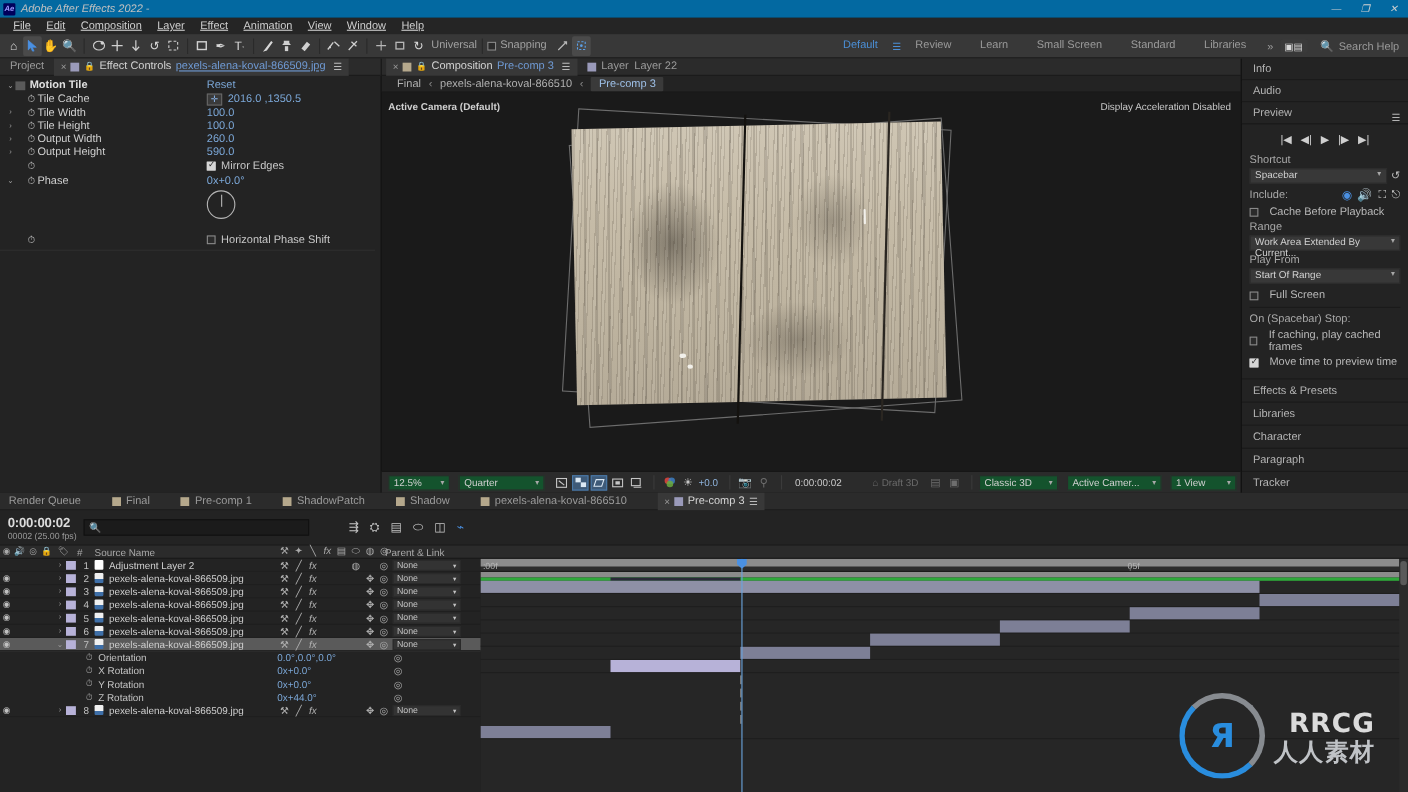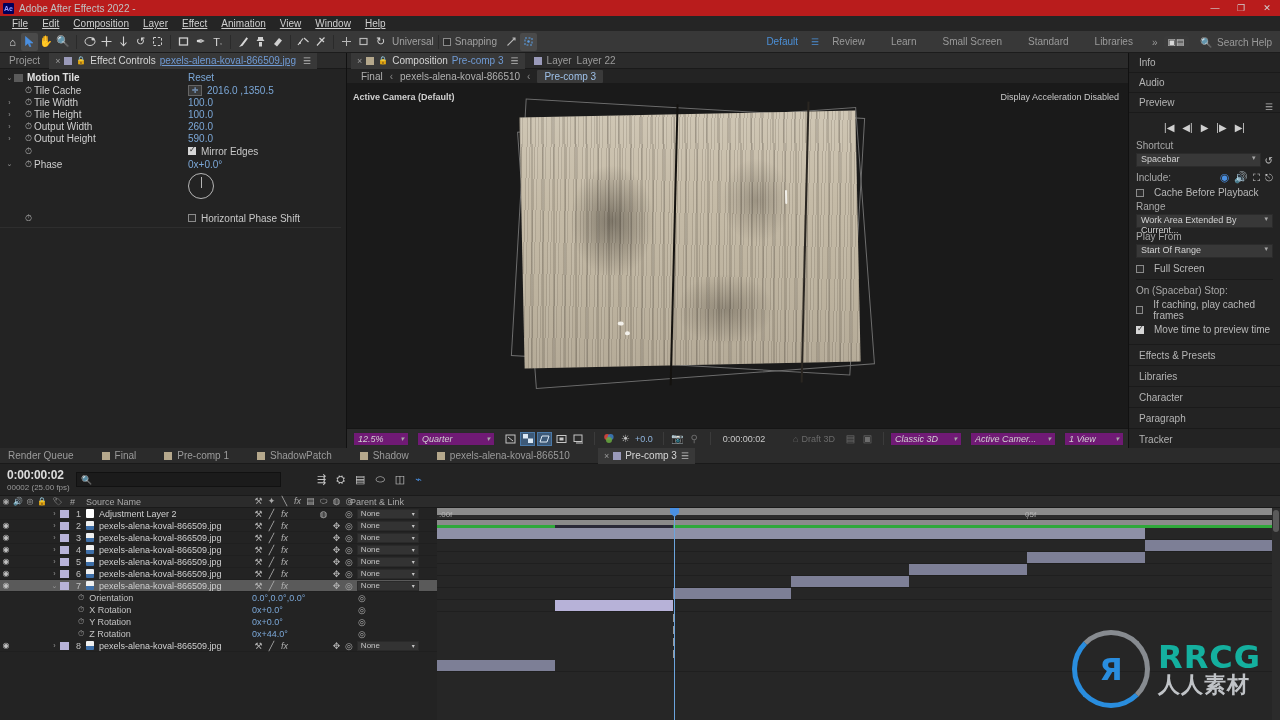--- a/index.html
+++ b/index.html
@@ -8,22 +8,22 @@
     background:#1e1e1e;
     font-family:"Liberation Sans", sans-serif;
     font-size:10px;
     color:#c8c8c8;
     -webkit-font-smoothing:antialiased;
   }
   .app { position:relative; width:1280px; height:720px; }
 
   
   .titlebar {
-    height:16px; background:#b91c1c; display:flex; align-items:center;
-    padding-left:3px; font-size:10px; color:#c0c0c0; position:relative;
+    height:16px; background:#0369a1; display:flex; align-items:center;
+    padding-left:3px; font-size:10px; color:#c0c0c0; position:relative;font-style:italic;
   }
   .ae-logo {
     width:11px; height:11px; background:#00005b; color:#9a9aff;
     font-size:7px; font-weight:bold; display:flex; align-items:center;
     justify-content:center; border-radius:1px; margin-right:5px;
   }
   .win-ctrls { position:absolute; right:0; top:0; height:16px; display:flex; }
   .win-btn {
     width:26px; height:16px; display:flex; align-items:center;
     justify-content:center; font-size:9px; color:#d0d0d0;
@@ -190,23 +190,23 @@
   .wood .spot {
     position:absolute; background:#f2f0ea; border-radius:50%;
   }
 
   .comp-toolbar {
     height:20px; background:#2b2b2b; display:flex; align-items:center;
     border-top:1px solid #151515; font-size:9px; color:#c0c0c0; gap:0;
     padding-left:6px;
   }
   .dd {
-    height:14px; background:#701a75; border:1px solid #2a2a2a;
+    height:14px; background:#14532d; border:1px solid #2a2a2a;
     display:flex; align-items:center; justify-content:space-between;
-    padding:0 4px; font-size:9px; color:#d0d0d0; margin-right:8px;font-style:italic;
+    padding:0 4px; font-size:9px; color:#d0d0d0; margin-right:8px;
   }
   .dd .car { font-size:7px; color:#a8a8a8; margin-left:6px; }
   .ctb-ico {
     width:15px; height:14px; display:flex; align-items:center;
     justify-content:center; color:#c6c6c6; font-size:10px; margin-right:2px;
   }
   .ctb-ico.sel { background:#3e5a78; border:1px solid #4a79a8; color:#dce9f5;}
   .ctb-sep { width:1px; height:13px; background:#3b3b3b; margin:0 6px; }
   .tc-field {
     color:#c9c9c9; font-size:9px; padding:0 6px;
@@ -373,22 +373,22 @@
     width:78px; height:78px; border-radius:50%; position:relative;
     border:5px solid #8d9196;
     border-left-color:#2a93e8; border-bottom-color:#2a93e8;
     display:flex; align-items:center; justify-content:center;
   }
   .wm-circle .inner {
     color:#2a93e8; font-size:30px; font-weight:bold; font-family:"DejaVu Sans", sans-serif;
   }
   .wm-txt { display:flex; flex-direction:column; }
   .wm-rrcg {
-    font-size:32px; font-weight:bold; color:#14b8a6; letter-spacing:1px;
-    line-height:32px; font-family:"DejaVu Sans", sans-serif;
+    font-size:24px; font-weight:bold; color:#e5e5e5; letter-spacing:1px;
+    line-height:32px; font-family:"DejaVu Sans", sans-serif;text-align:right;
   }
   .wm-cn {
     font-size:22px; color:#c9ccd0; letter-spacing:1px; line-height:24px;
     font-family:"DejaVu Sans", sans-serif; font-weight:bold;
   }
 </style>
 </head>
 <body>
 
 <div class="app">

